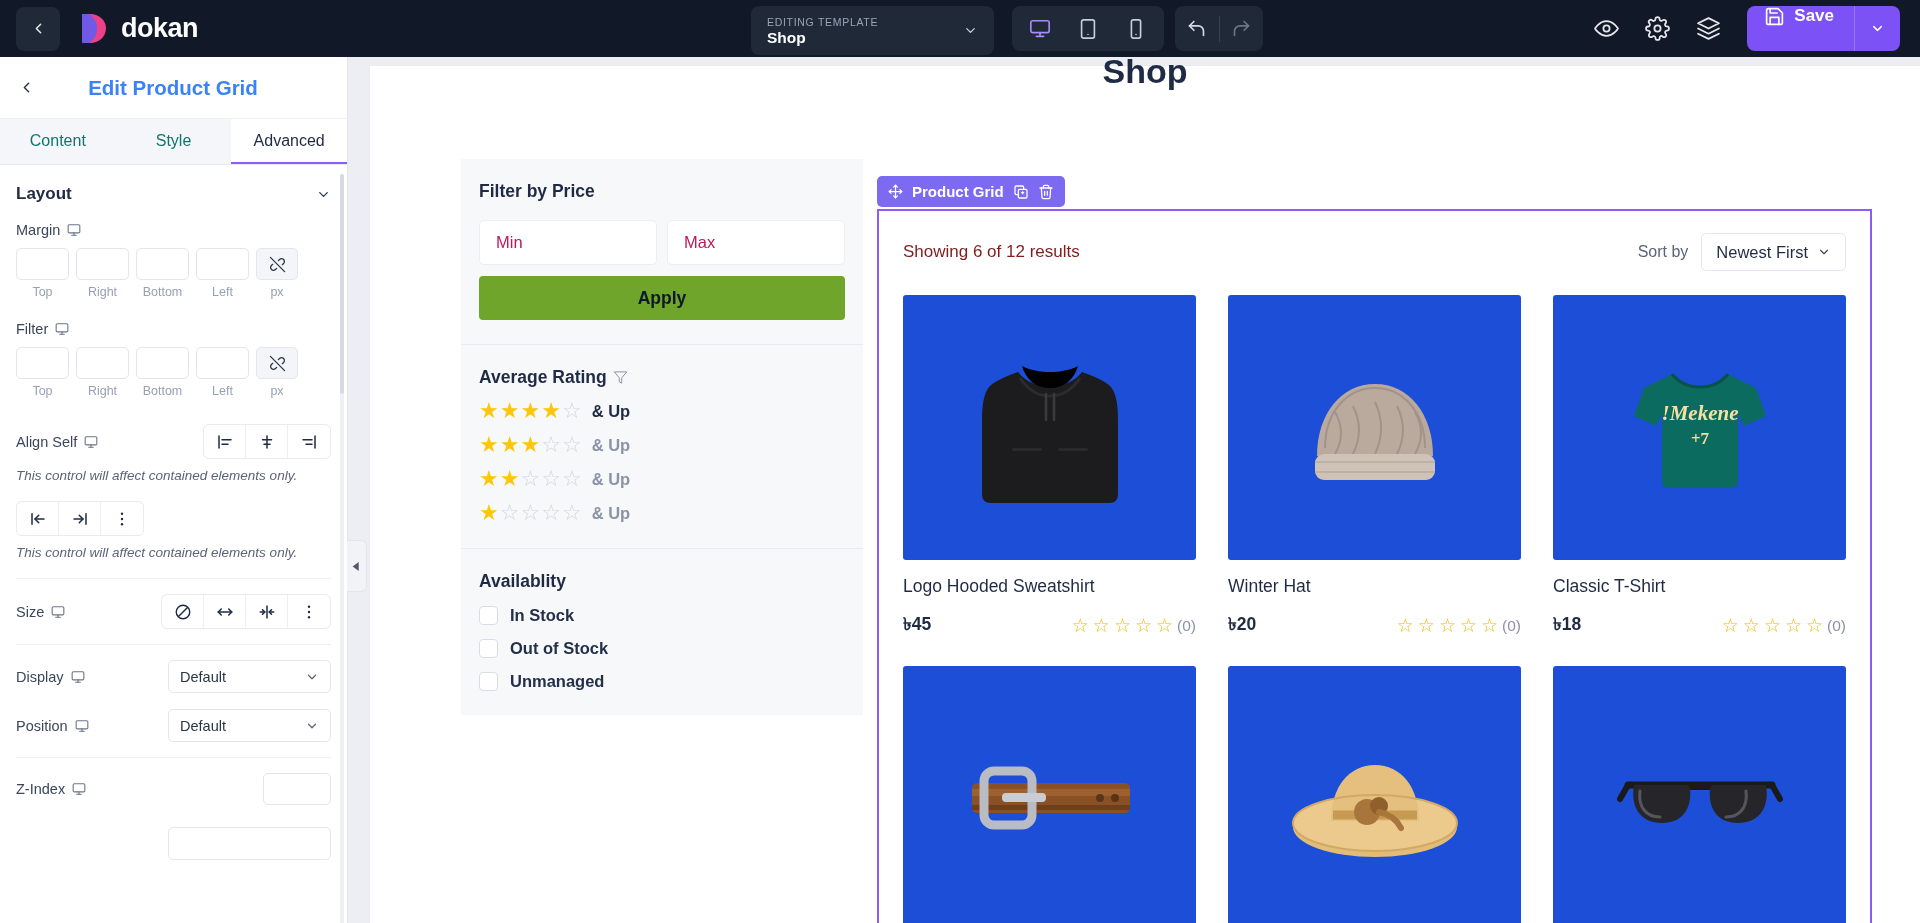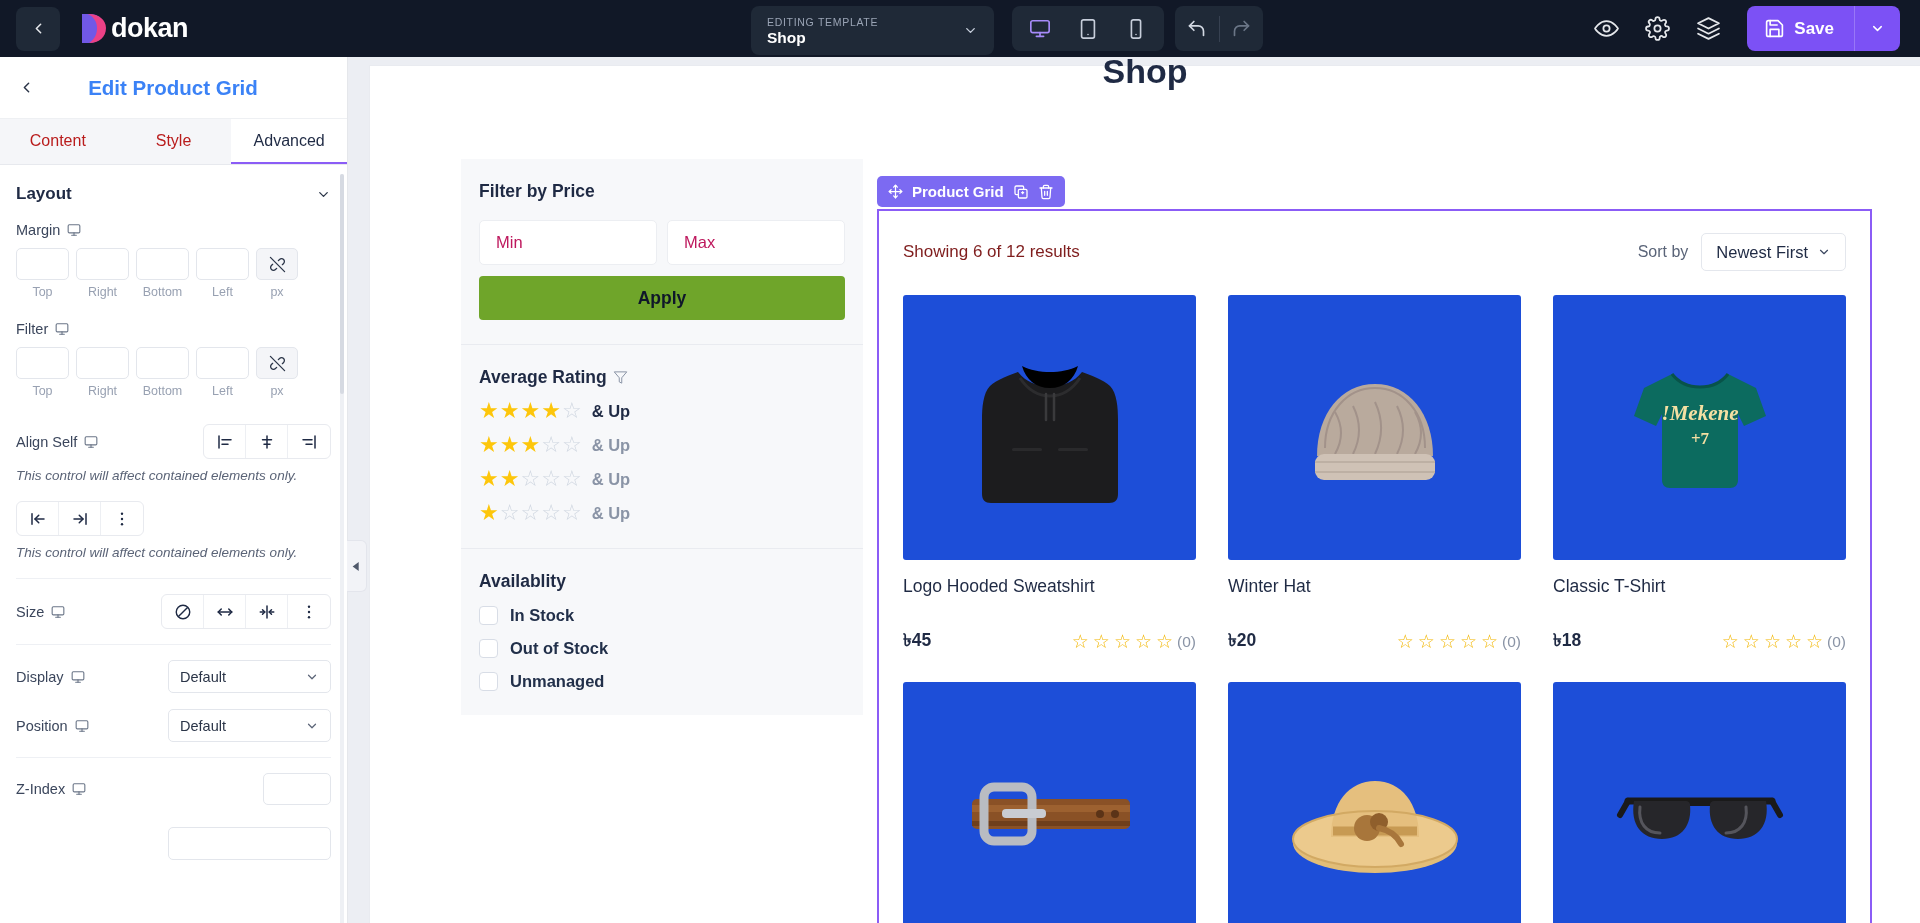--- a/index.html
+++ b/index.html
@@ -13,21 +13,21 @@
   .topbar {
     position: absolute; top: 0; left: 0; width: 1920px; height: 57px;
     background: #111827; display: flex; align-items: center;
   }
   .back-btn {
     width: 44px; height: 44px; margin-left: 16px;
     background: #1f2937; border-radius: 8px;
     display: flex; align-items: center; justify-content: center;
     cursor: pointer;
   }
-  .brand { display: flex; align-items: center; margin-left: 17px; gap: 1px; }
+  .brand { display: flex; align-items: center; margin-left: 17px; gap: 11px; }
   .brand-logo { width: 33px; height: 33px; position: relative; }
   .brand-name {
     color: #fff; font-size: 27px; font-weight: 700; letter-spacing: -0.5px;
   }
 
   .template-pill {
     position: absolute; left: 751px; top: 6px;
     width: 243px; height: 49px; background: #1f2937; border-radius: 8px;
     display: flex; align-items: center; padding: 0 16px; cursor: pointer;
   }
@@ -59,21 +59,21 @@
     position: absolute; right: 20px; top: 6px; height: 45px;
     display: flex; align-items: center; gap: 26px;
   }
   .tool-icon { cursor: pointer; display: flex; align-items: center; }
 
   .save-btn {
     height: 45px; background: #7c51f5; border-radius: 8px;
     display: flex; align-items: center; cursor: pointer; overflow: hidden;
   }
   .save-main {
-    display: flex; align-items: center; gap: 9px; padding: 0 20px 0 17px;
+    display: flex; gap: 9px; padding: 0 20px 0 17px;
     height: 100%;
   }
   .save-text { color: #fff; font-size: 17px; font-weight: 600; }
   .save-caret {
     width: 46px; height: 100%; display: flex; align-items: center;
     justify-content: center; border-left: 1px solid rgba(255,255,255,.22);
   }
 
   
   .panel {
@@ -85,21 +85,21 @@
     border-bottom: 1px solid #eef0f3;
   }
   .panel-back { cursor: pointer; display: flex; align-items: center; }
   .panel-title {
     flex: 1; text-align: center; font-size: 20.5px; font-weight: 700;
     color: #3b82f6; margin-right: 18px;
   }
   .tabs { display: flex; height: 46px; border-bottom: 1px solid #e7e9ee; }
   .tab {
     flex: 1; display: flex; align-items: center; justify-content: center;
-    font-size: 16px; color: #b91c1c; background: #f5f6f9; cursor: pointer;
+    font-size: 16px; color: #0f766e; background: #f5f6f9; cursor: pointer;
     border-bottom: 2px solid transparent;
   }
   .tab.active {
     background: #fff; color: #1f2a44; border-bottom: 2px solid #8b5cf6;
   }
   .panel-body {
     position: absolute; top: 109px; left: 0; right: 0; bottom: 0;
     overflow: hidden; padding: 0 16px;
   }
   .scroll-track {
@@ -258,21 +258,21 @@
   .pcard { cursor: pointer; }
   .pthumb {
     height: 265px; background: #1d4ed8; border-radius: 3px;
     display: flex; align-items: center; justify-content: center;
     overflow: hidden;
   }
   .pname {
     margin-top: 16px; font-size: 17.5px; color: #1f2a44; font-weight: 500;
   }
   .pmeta {
-    margin-top: 30px; display: flex; align-items: center;
+    margin-top: 14px; display: flex; align-items: center;
     justify-content: space-between;
   }
   .pprice { font-size: 17.5px; font-weight: 700; color: #1f2a44; }
   .prate { display: flex; align-items: center; gap: 4px; }
   .prate .star { font-size: 19px; color: #f2b705; }
   .pcount { font-size: 15.5px; color: #8a94a6; }
 </style>
 </head>
 <body>
 

